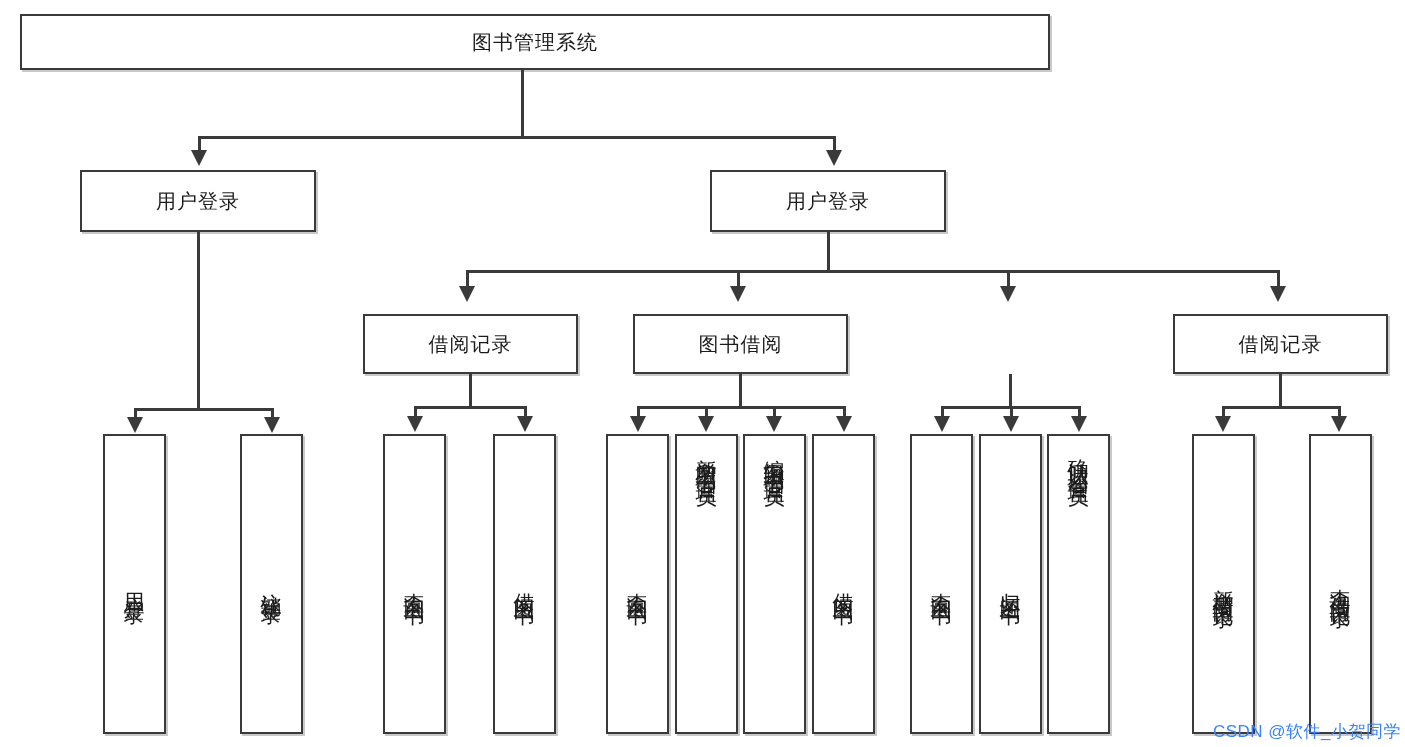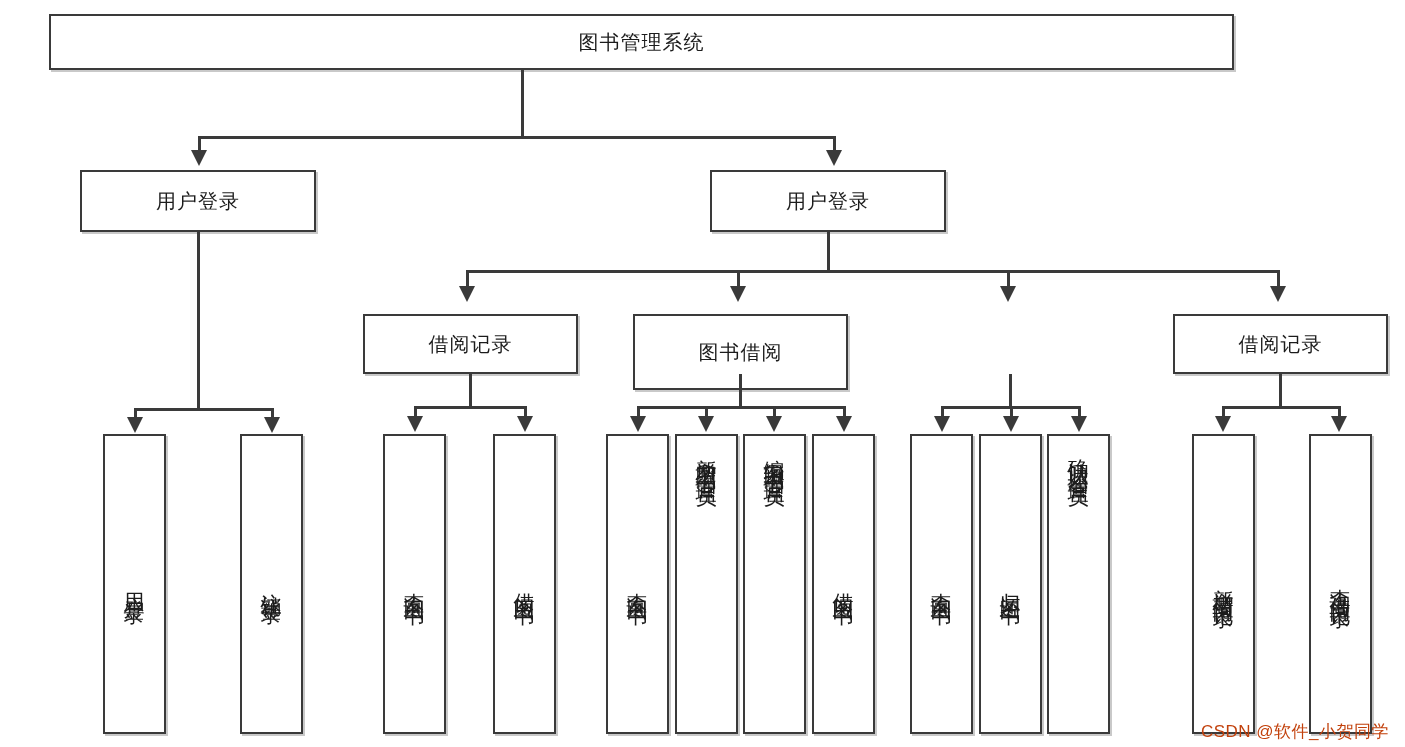--- a/index.html
+++ b/index.html
@@ -62,35 +62,35 @@
   .arrow {
     position: absolute;
     width: 0;
     height: 0;
     border-left: 8px solid transparent;
     border-right: 8px solid transparent;
     border-top: 16px solid #3a3a3a;
   }
   #watermark {
     position: absolute;
-    right: 16px;
+    right: 4px;
     bottom: 4px;
     font-size: 17px;
-    color: #c2410c;
+    color: #3b82f6;
     letter-spacing: 0.5px;
     white-space: nowrap;
     pointer-events: none;
   }
 </style>
 </head>
 <body>
 
 <div id="canvas">
 
-  <div class="node shadowed" style="left:20px; top:14px; width:1185px; height:56px;margin-left:29px;">
+  <div class="node shadowed" style="left:20px; top:14px; width:1030px; height:56px;">
     <span class="node-label">图书管理系统</span>
   </div>
 
   <div class="line v" style="left:521px; top:70px; height:68px;"></div>
   <div class="line h" style="left:198px; top:136px; width:637px;"></div>
   <div class="line v" style="left:198px; top:136px; height:20px;"></div>
   <div class="arrow" style="left:191px; top:150px;"></div>
   <div class="line v" style="left:833px; top:136px; height:20px;"></div>
   <div class="arrow" style="left:826px; top:150px;"></div>
 
@@ -115,21 +115,21 @@
   <div class="line v" style="left:737px; top:270px; height:22px;"></div>
   <div class="arrow" style="left:730px; top:286px;"></div>
   <div class="line v" style="left:1007px; top:270px; height:22px;"></div>
   <div class="arrow" style="left:1000px; top:286px;"></div>
   <div class="line v" style="left:1277px; top:270px; height:22px;"></div>
   <div class="arrow" style="left:1270px; top:286px;"></div>
 
   <div class="node shadowed" style="left:363px; top:314px; width:215px; height:60px;">
     <span class="node-label">借阅记录</span>
   </div>
-  <div class="node shadowed" style="left:633px; top:314px; width:215px; height:76px;justify-content:center;">
+  <div class="node shadowed" style="left:633px; top:314px; width:215px; height:60px;justify-content:center;">
     <span class="node-label">图书借阅</span>
   </div>
   <div class="node shadowed" style="left:1173px; top:314px; width:215px; height:60px;">
     <span class="node-label">借阅记录</span>
   </div>
 
   <div class="line v" style="left:469px; top:374px; height:34px;"></div>
   <div class="line h" style="left:414px; top:406px; width:112px;"></div>
   <div class="line v" style="left:414px; top:406px; height:12px;"></div>
   <div class="arrow" style="left:407px; top:416px;"></div>

